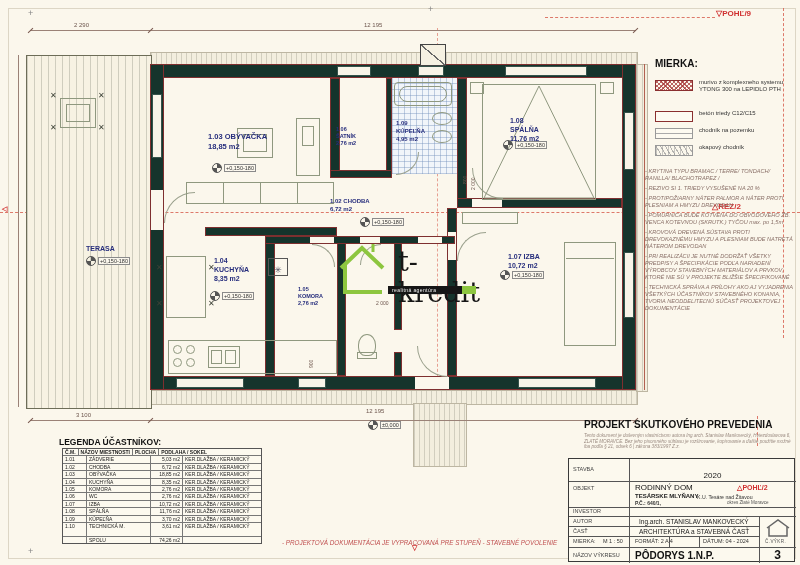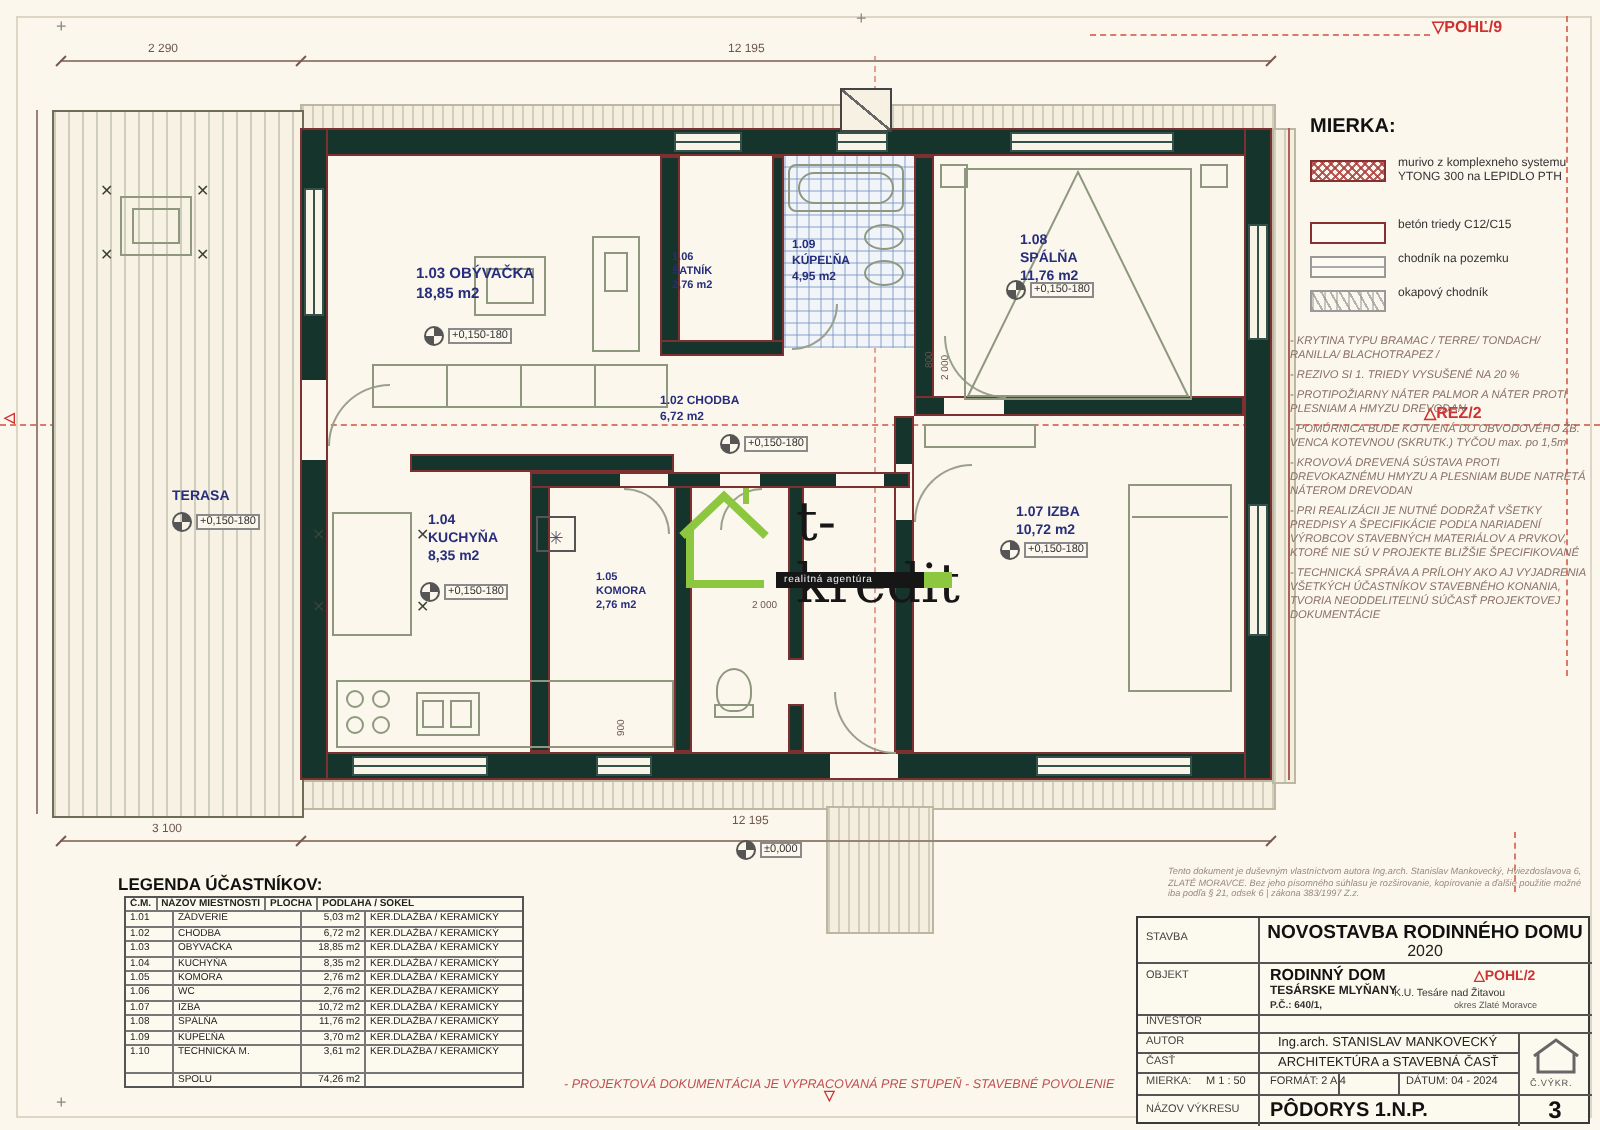--- a/index.html
+++ b/index.html
@@ -393,40 +393,40 @@
         <div class="tc c4"></div>
     </div>
     <div class="trow">
       <div class="tc c1"></div>
       <div class="tc c2">SPOLU</div>
       <div class="tc c3">74,26 m2</div>
       <div class="tc c4"></div>
     </div>
   </div>
 
+  <div class="abs" style="left:584px;top:419px;font-weight:bold;font-size:10px;color:#111;white-space:nowrap;">PROJEKT SKUTKOVÉHO PREVEDENIA</div>
   <div class="abs" style="left:584px;top:433px;width:208px;font-size:4.6px;line-height:1.25;color:#9a8a80;font-style:italic;">Tento dokument je duševným vlastníctvom autora Ing.arch. Stanislav Mankovecký, Hviezdoslavova 6, ZLATÉ MORAVCE. Bez jeho písomného súhlasu je rozširovanie, kopírovanie a ďalšie použitie možné iba podľa § 21, odsek 6 | zákona 383/1997 Z.z.</div>
 
   <div id="tb">
     <div class="vl" style="left:60px;height:104px;"></div>
     <div class="hl" style="top:22px;width:227px;"></div>
     <div class="hl" style="top:48px;width:227px;"></div>
     <div class="hl" style="top:57px;width:227px;"></div>
     <div class="hl" style="top:67px;width:190px;"></div>
     <div class="hl" style="top:77px;width:190px;"></div>
     <div class="hl" style="top:88px;width:227px;"></div>
     <div class="vl" style="left:190px;top:57px;height:47px;"></div>
     <div class="vl" style="left:100px;top:77px;height:11px;"></div>
     <div class="vl" style="left:130px;top:77px;height:11px;"></div>
 
     <span class="tbl" style="left:4px;top:7px;">STAVBA</span>
-    <div class="abs" style="left:60px;top:2px;width:167px;text-align:center;font-weight:bold;font-size:9.5px;color:#111;">NOVOSTAVBA RODINNÉHO DOMU</div>
     <div class="abs" style="left:60px;top:12px;width:167px;text-align:center;font-size:8px;color:#222;">2020</div>
 
     <span class="tbl" style="left:4px;top:26px;">OBJEKT</span>
-    <div class="abs" style="left:66px;top:24px;font-weight:bold;font-size:8px;color:#111;">RODINNÝ DOM</div>
+    <div class="abs" style="left:66px;top:24px;font-weight:normal;font-size:8px;color:#111;">RODINNÝ DOM</div>
     <div class="abs redmark" style="left:168px;top:25px;font-size:7px;">
       <span>△</span><span>POHĽ/2</span></div>
     <span class="abs" style="left:66px;top:34px;font-weight:bold;font-size:6px;color:#222;">TESÁRSKE MLYŇANY</span>
     <span class="abs" style="left:128px;top:34.5px;font-size:5.2px;color:#333;">K.U. Tesáre nad Žitavou</span>
     <span class="abs" style="left:66px;top:41px;font-size:5px;font-weight:bold;color:#333;">P.Č.: 640/1,</span>
     <span class="abs" style="left:158px;top:41px;font-size:4.6px;color:#555;">okres Zlaté Moravce</span>
 
     <span class="tbl" style="left:4px;top:49px;">INVESTOR</span>
     <span class="tbl" style="left:4px;top:59px;">AUTOR</span>
     <span class="abs" style="left:70px;top:59px;font-size:6.5px;color:#222;">Ing.arch. STANISLAV MANKOVECKÝ</span>

